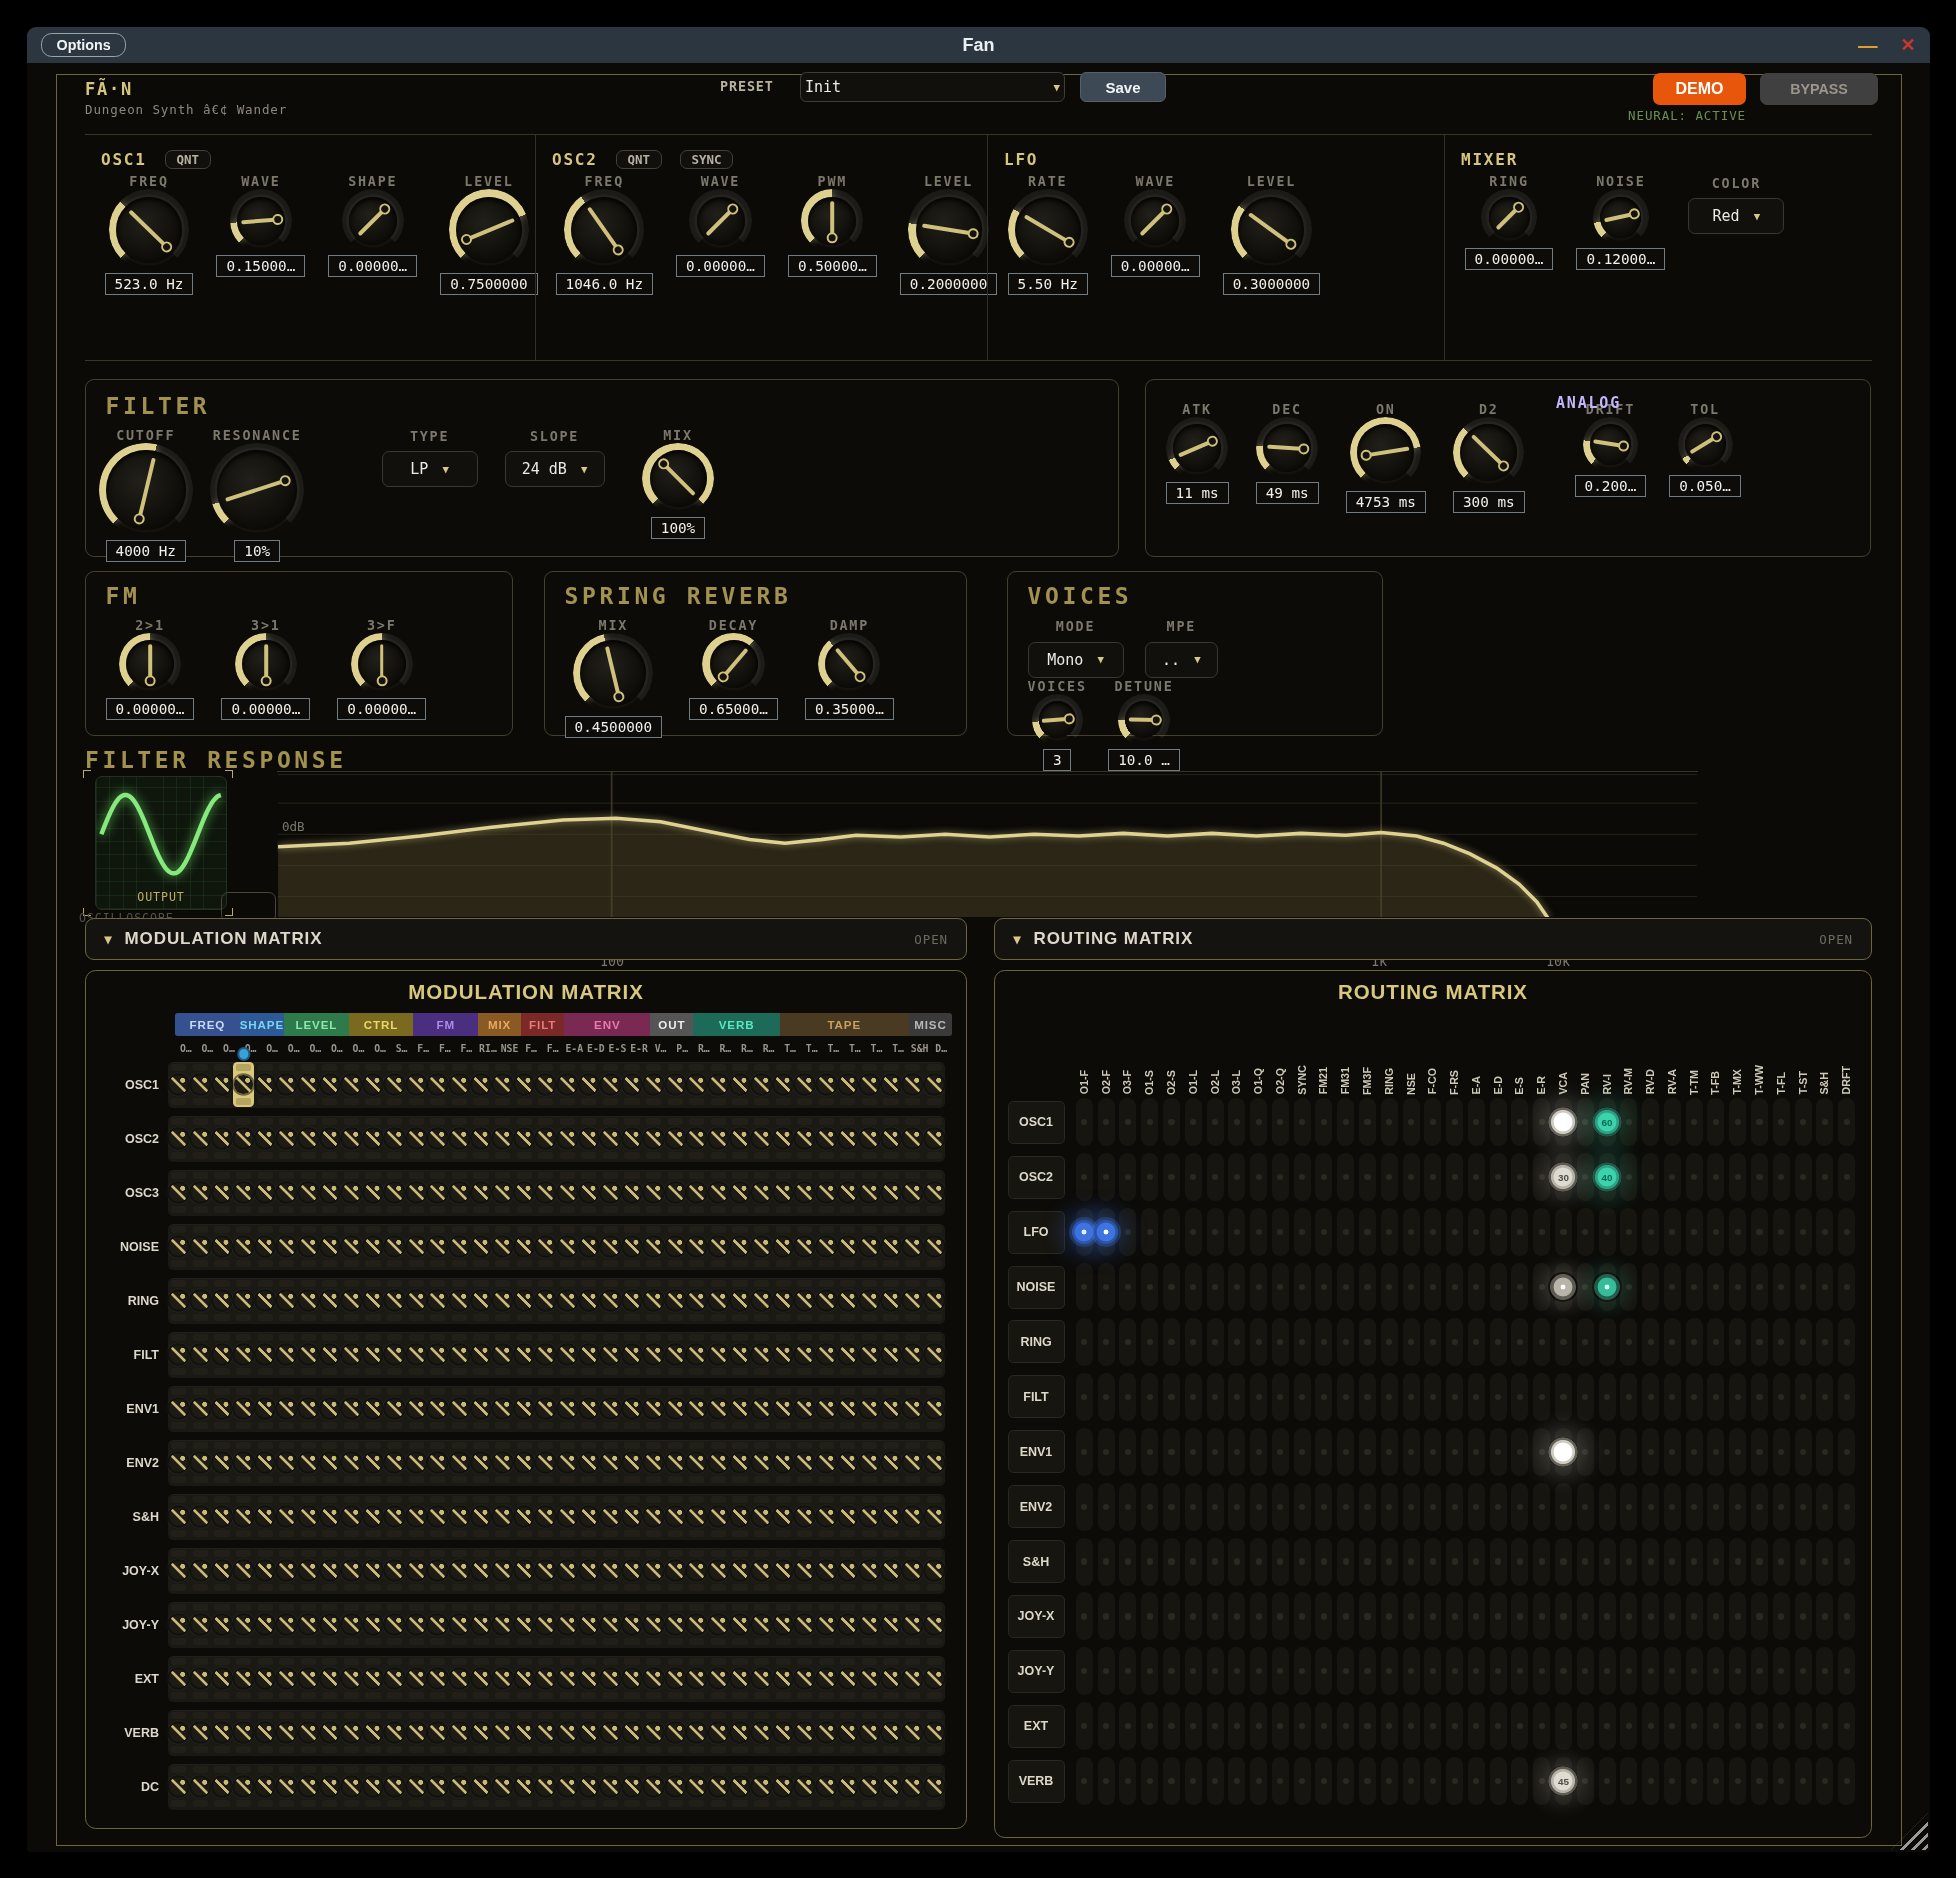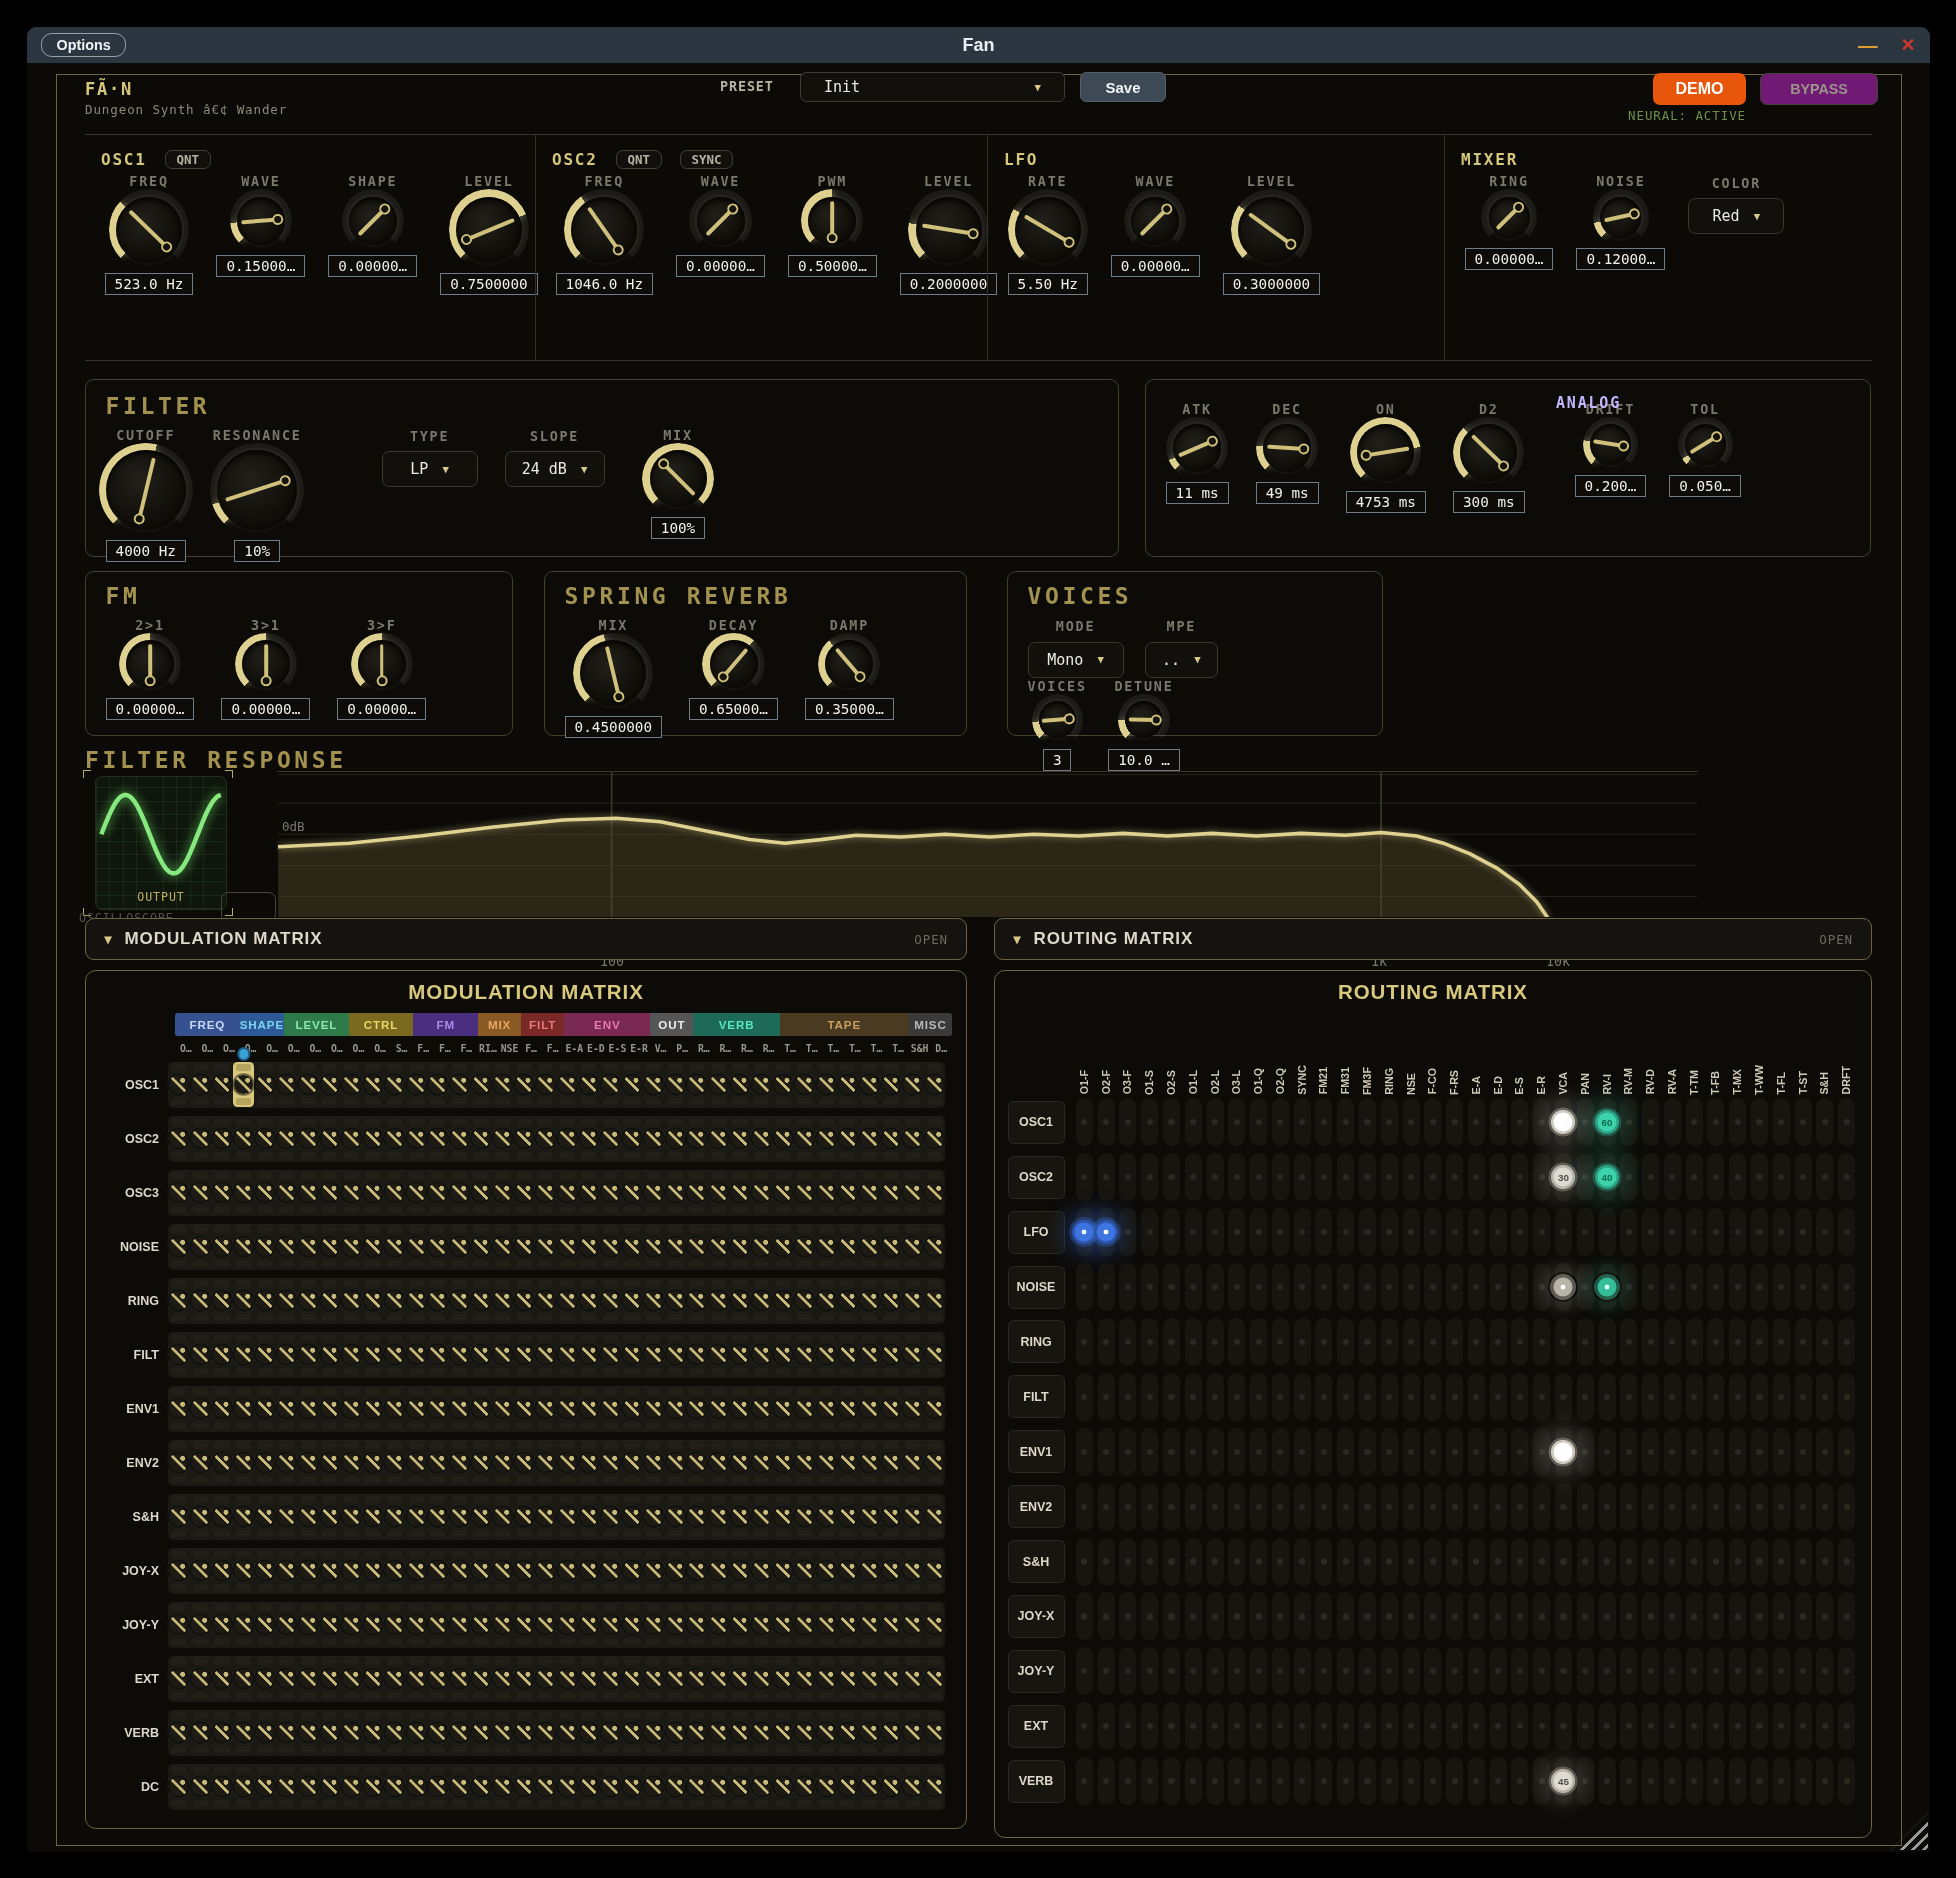--- a/index.html
+++ b/index.html
@@ -21,29 +21,29 @@
   
   .plugin{position:absolute;left:0;top:36px;right:0;bottom:0;background:#0b0a07;}
   .goldframe{position:absolute;left:28.5px;top:10.7px;width:1846px;height:1772px;
              border:0.9px solid #6e6442;pointer-events:none;}
   
   .hdr-name{position:absolute;left:58px;top:16px;font-size:17px;font-weight:bold;color:#d5c67d;letter-spacing:1.8px;}
   .hdr-sub{position:absolute;left:58px;top:39px;font-size:12.5px;color:#8d887b;letter-spacing:0.9px;}
   .preset-label{position:absolute;left:693px;top:16px;font-size:13.4px;color:#b9b2a2;font-weight:bold;letter-spacing:0.9px;}
   .preset-box{position:absolute;left:773px;top:9px;width:265px;height:30px;background:#11100c;
               border:0.9px solid #413d33;border-radius:6.2px;display:flex;align-items:center;
-              padding:0 23px;color:#edebe3;font-size:15px;}
+              padding:0 4px;color:#edebe3;font-size:15px;}
   .preset-box .tri{margin-left:auto;color:#d8c987;font-size:10.7px;}
   .save-btn{position:absolute;left:1053px;top:9px;width:86px;height:30px;background:#3d4a56;
             border:0.9px solid #55626e;border-radius:6.2px;color:#f2f4f5;font-size:15px;font-weight:bold;
             font-family:"Liberation Sans",sans-serif;display:flex;align-items:center;justify-content:center;}
   .demo-btn{position:absolute;left:1626px;top:9.8px;width:93px;height:32px;background:#e8560b;
             border-radius:7.1px;color:#fff;font-weight:bold;font-size:16px;
             font-family:"Liberation Sans",sans-serif;display:flex;align-items:center;justify-content:center;}
-  .bypass-btn{position:absolute;left:1733px;top:9.8px;width:118px;height:32px;background:#701a75;
+  .bypass-btn{position:absolute;left:1733px;top:9.8px;width:118px;height:32px;background:#404040;
               border:1.8px solid #45413a;border-radius:7.1px;color:#9b958a;font-weight:bold;font-size:14.3px;
               font-family:"Liberation Sans",sans-serif;display:flex;align-items:center;justify-content:center;}
   .neural{position:absolute;left:1515px;top:45px;width:204px;text-align:right;font-size:12.5px;
           color:#6c8f4f;letter-spacing:0.9px;}
   
   .modrow{position:absolute;left:58px;top:71px;width:1787px;height:227px;
           border-top:0.9px solid #3b3526;border-bottom:0.9px solid #3b3526;display:flex;}
   .module{position:relative;padding:10.7px 0 0 16px;}
   .module + .module{border-left:0.9px solid #332f22;}
   .m-osc1{width:450px;} .m-osc2{width:452px;} .m-lfo{width:457px;} .m-mixer{width:426px;}

